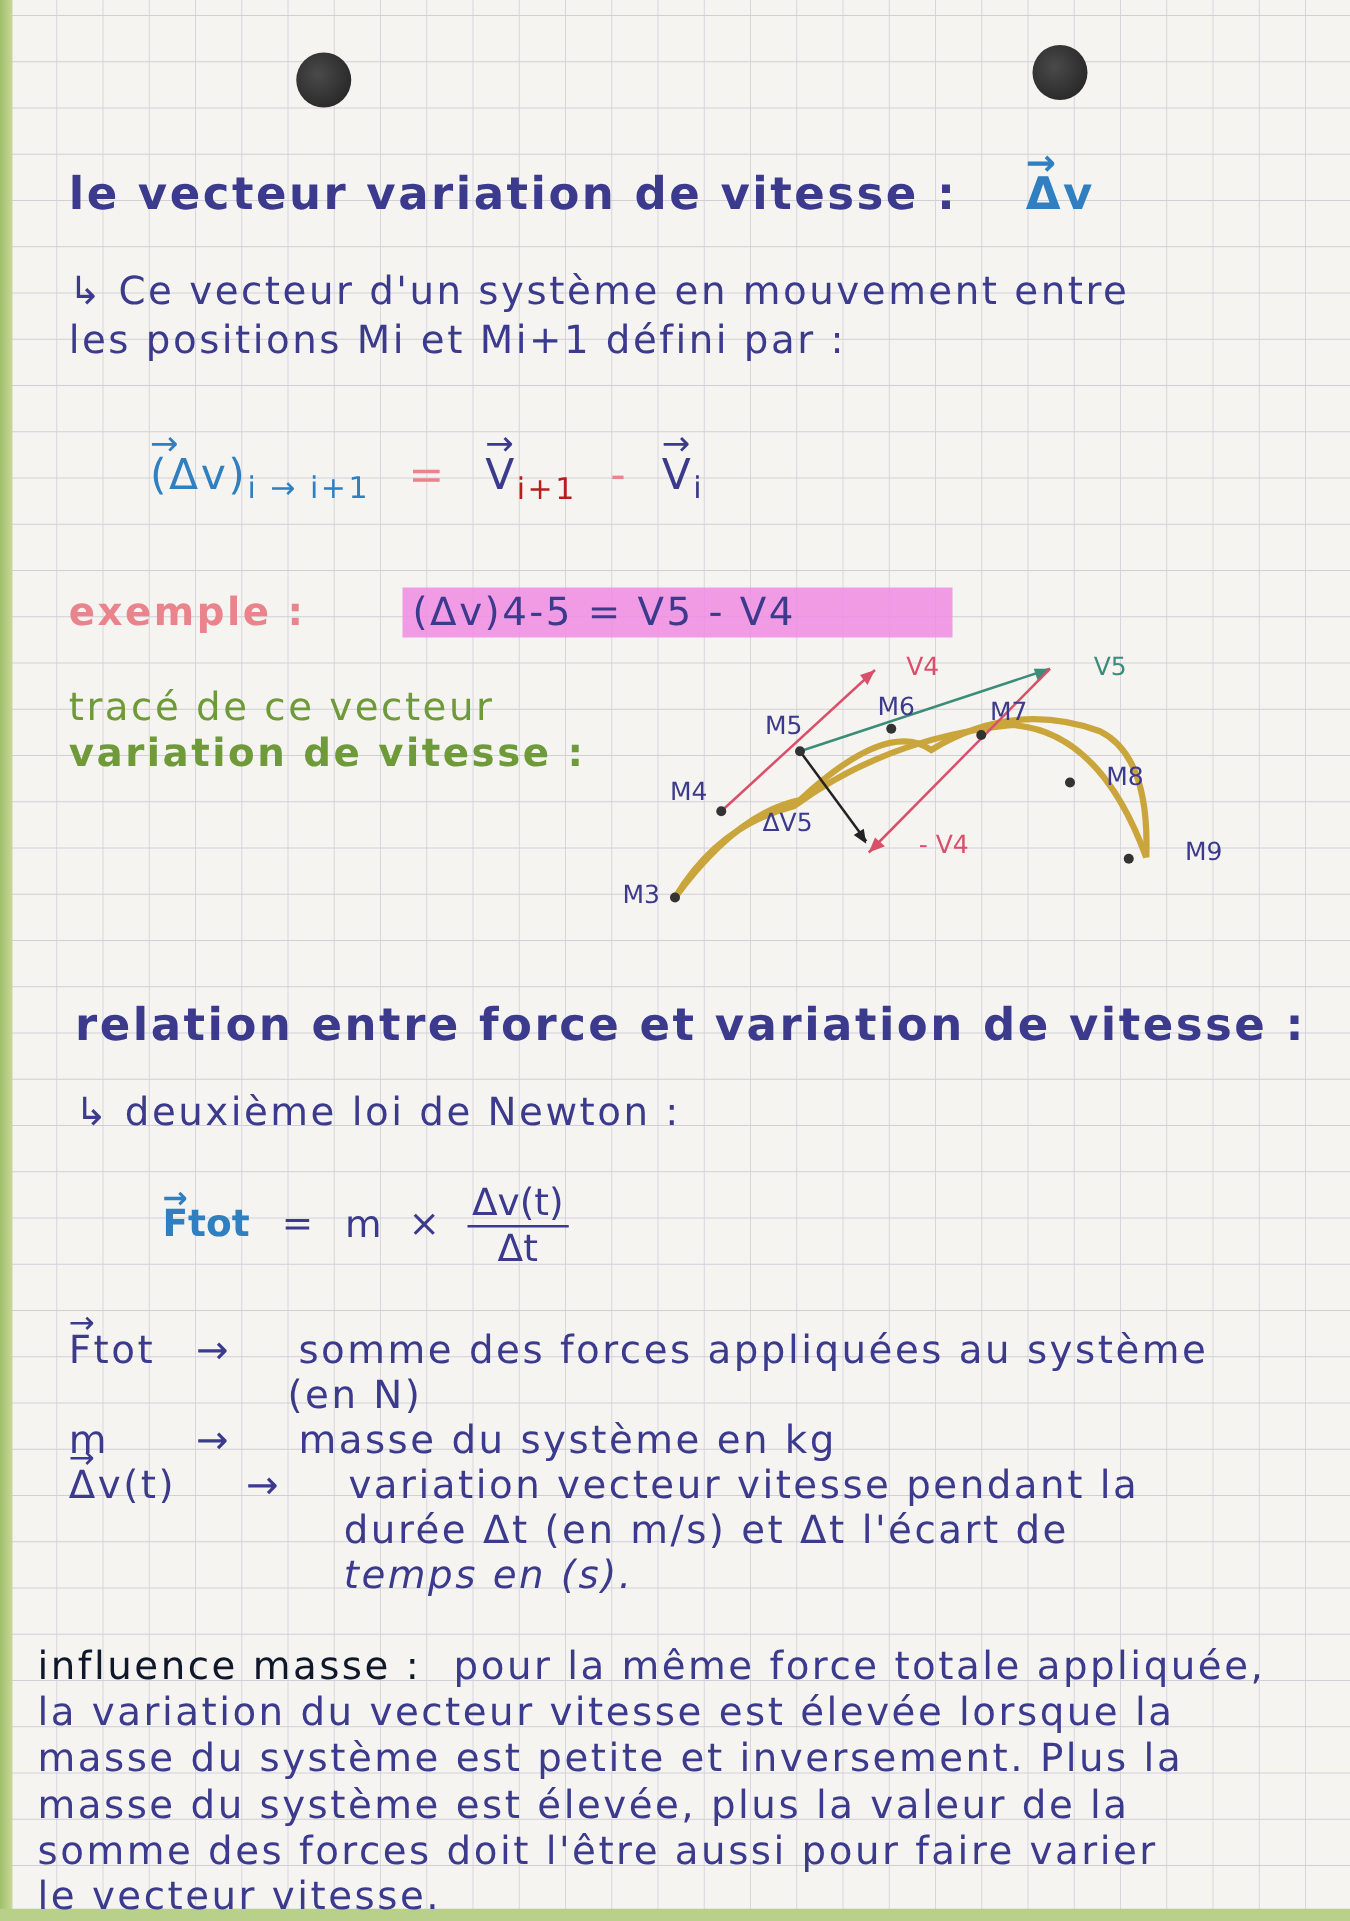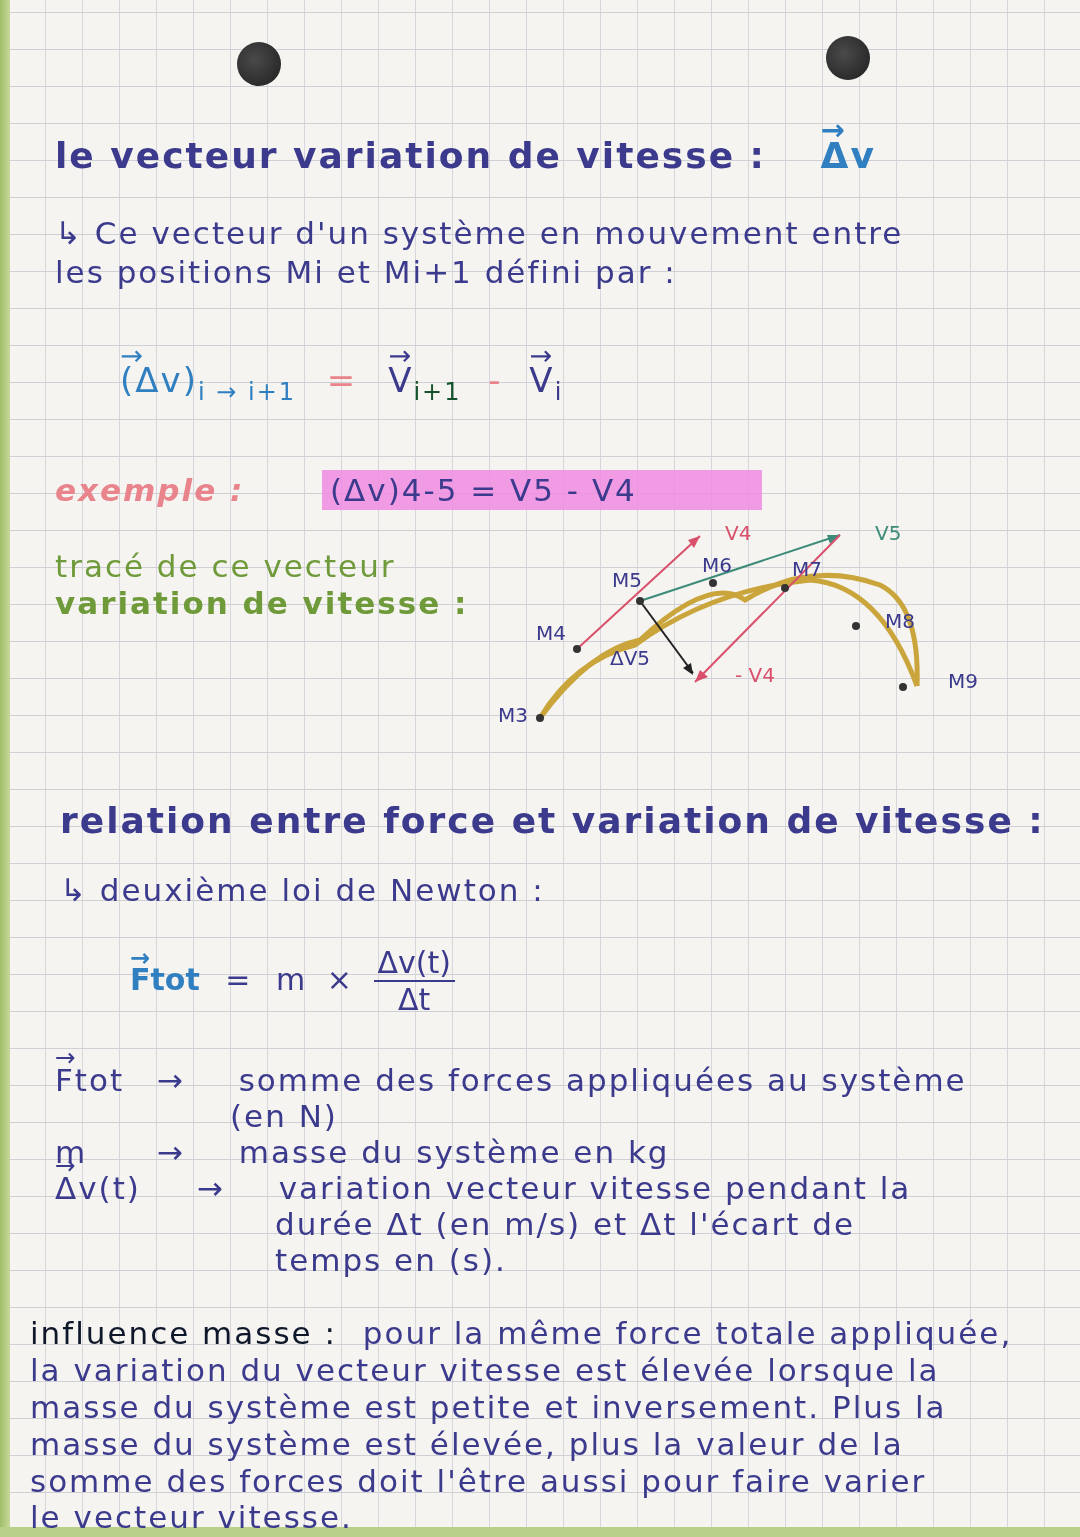--- a/index.html
+++ b/index.html
@@ -43,27 +43,27 @@
 </div>
 
 <div class="t b" style="left:55px;top:215px;text-align:center;">
   <span>↳ </span><span>Ce vecteur d'un système en mouvement entre</span>
 </div>
 <div class="t b" style="left:55px;top:254px;">les positions Mi et Mi+1 défini par :</div>
 
 <div class="t blue" style="left:120px;top:360px;font-size:34px;letter-spacing:2px;">
   <span class="vec">(Δv)</span><sub style="font-size:24px;">i → i+1</sub>
   <span class="pink" style="margin:0 18px;">=</span>
-  <span style="color:#3b3a8c;" class="vec">V</span><sub style="font-size:24px;color:#14532d;margin-top:36px;">i+1</sub>
+  <span style="color:#3b3a8c;" class="vec">V</span><sub style="font-size:24px;color:#b91c1c;margin-top:36px;">i+1</sub>
   <span class="pink" style="margin:0 14px;">-</span>
   <span style="color:#3b3a8c;" class="vec">V</span><sub style="font-size:24px;color:#3b3a8c;">i</sub>
 </div>
 
 <div class="hl" style="left:322px;top:470px;width:440px;height:40px;"></div>
-<div class="t b pink" style="left:55px;top:472px;font-weight:bold;font-style:italic;">exemple :</div>
+<div class="t b pink" style="left:55px;top:472px;font-weight:bold;">exemple :</div>
 <div class="t b" style="left:330px;top:472px;">(Δv)4-5 = V5 - V4</div>
 
 <div class="t b green" style="left:55px;top:548px;color:#6f9a3a;">tracé de ce vecteur</div>
 <div class="t b green" style="left:55px;top:585px;color:#6f9a3a;font-weight:bold;">variation de vitesse :</div>
 
 <svg style="position:absolute;left:480px;top:500px;" width="540" height="240">
   <path d="M 60 218 Q 110 150 160 140 Q 230 75 265 100 Q 330 60 400 85 Q 440 105 437 186" fill="none" stroke="#c9a53c" stroke-width="5"></path>
   <path d="M 60 218 Q 95 160 155 145 Q 230 90 330 80 Q 400 85 437 186" fill="none" stroke="#c9a53c" stroke-width="5"></path>
   <line x1="97" y1="149" x2="220" y2="36" stroke="#d9506a" stroke-width="2"></line>
   <polygon points="220,36 208,40 214,48" fill="#d9506a"></polygon>
@@ -122,21 +122,21 @@
   <span style="display:inline-block;width:90px;">m</span>
   <span style="display:inline-block;width:70px;">→</span>
   <span>masse du système en kg</span>
 </div>
 <div class="t b" style="left:55px;top:1170px;">
   <span class="vec" style="display:inline-block;width:130px;">Δv(t)</span>
   <span style="display:inline-block;width:70px;">→</span>
   <span>variation vecteur vitesse pendant la</span>
 </div>
 <div class="t b" style="left:275px;top:1206px;">durée Δt (en m/s) et Δt l'écart de</div>
-<div class="t b" style="left:275px;top:1242px;">temps en (s).</div>
+<div class="t b" style="left:275px;top:1242px;font-style:italic;">temps en (s).</div>
 
 <div class="t b" style="left:30px;top:1315px;">
   <span class="green" style="color:#0f172a;">influence masse :</span>
   <span style="margin-left:14px;">pour la même force totale appliquée,</span>
 </div>
 <div class="t b" style="left:30px;top:1352px;">la variation du vecteur vitesse est élevée lorsque la</div>
 <div class="t b" style="left:30px;top:1389px;text-align:right;">masse du système est petite et inversement. Plus la</div>
 <div class="t b" style="left:30px;top:1426px;">masse du système est élevée, plus la valeur de la</div>
 <div class="t b" style="left:30px;top:1463px;">somme des forces doit l'être aussi pour faire varier</div>
 <div class="t b" style="left:30px;top:1499px;">le vecteur vitesse.</div>

